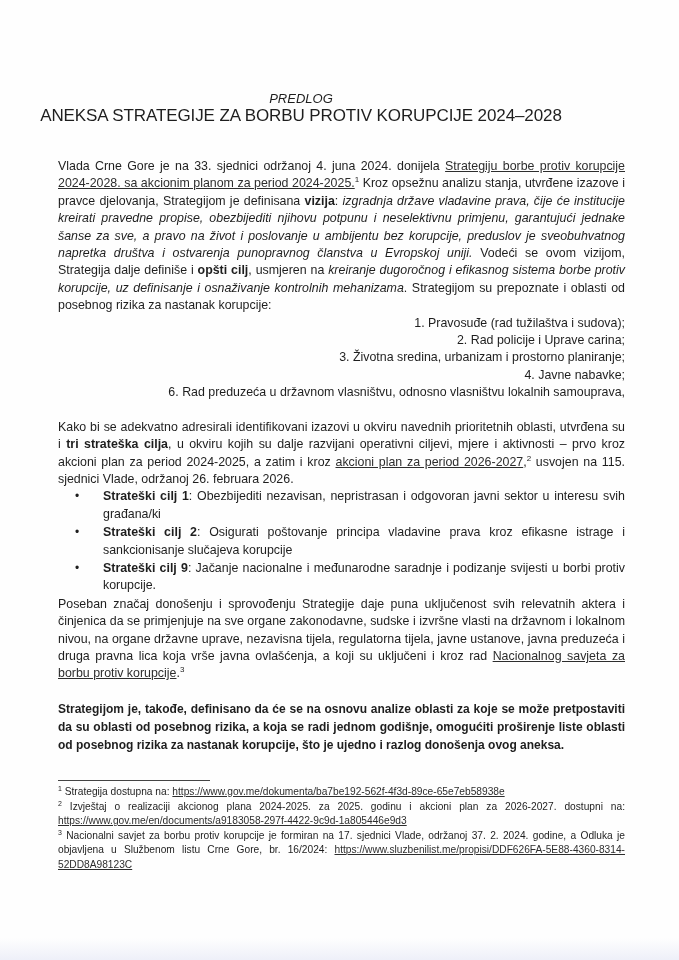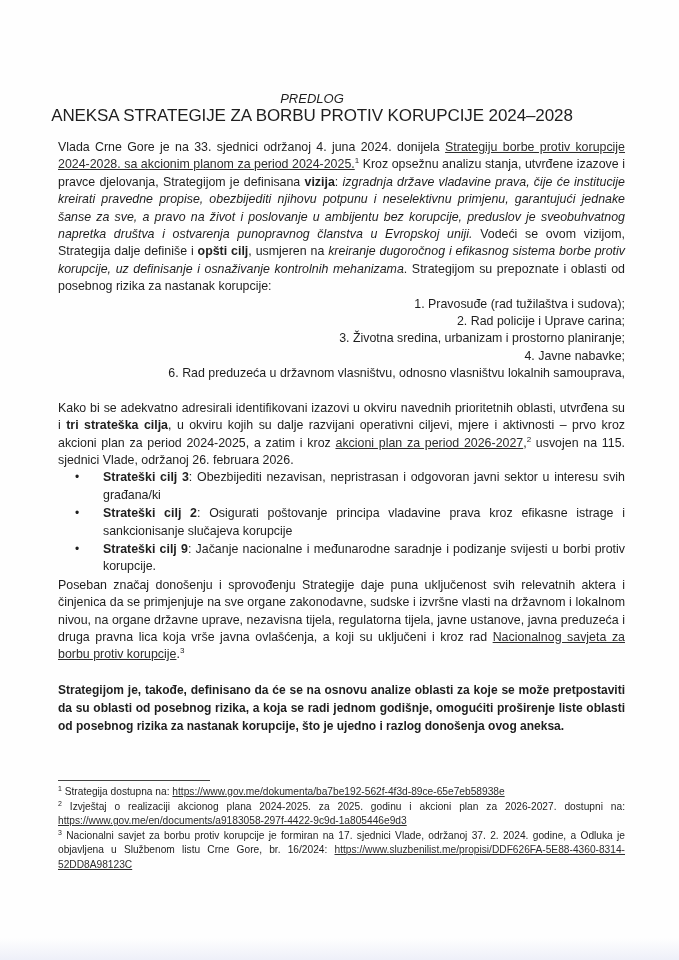--- a/index.html
+++ b/index.html
@@ -6,21 +6,21 @@
   body {
     width: 679px; height: 960px; background: #ffffff; overflow: hidden;
     font-family: "Liberation Sans", "DejaVu Sans", sans-serif;
     color: #1e1e1e;
   }
   .page { position: relative; width: 679px; height: 960px; background: #fefefe; }
   .page::after {
     content: ""; position: absolute; left: 0; right: 0; bottom: 0; height: 22px;
     background: linear-gradient(to bottom, rgba(240,242,250,0), rgba(236,238,248,0.9));
   }
-  .title-block { position: absolute; top: 90px; left: 11px; width: 582px; text-align: center; }
+  .title-block { position: absolute; top: 90px; left: 0; width: 582px; text-align: center; }
   .title-pre { font-style: italic; font-size: 13px; line-height: 17px; margin-left: 20px; }
   .title-main { font-size: 17px; line-height: 17px; margin-left: 20px; letter-spacing: -0.1px; }
   .body { position: absolute; left: 58px; width: 567px; font-size: 12.4px; line-height: 17.4px; }
   p { margin: 0; text-align: justify; }
   .u { text-decoration: underline; color: #2d2d2d; }
   sup { font-size: 8px; line-height: 0; vertical-align: 5px; }
   b { font-weight: bold; }
   i { font-style: italic; }
   ol.areas { margin: 0; padding: 0 0 0 20px; list-style: none; text-align: right; }
   ol.areas li { line-height: 17.4px; }
@@ -37,37 +37,37 @@
 </head>
 <body>
 
 <div class="page">
 
   <div class="title-block">
     <div class="title-pre">PREDLOG</div>
     <div class="title-main">ANEKSA STRATEGIJE ZA BORBU PROTIV KORUPCIJE 2024–2028</div>
   </div>
 
-  <div class="body" style="top:139px;">
+  <div class="body" style="top:158px;">
     <p><span>Vlada Crne Gore je na 33. sjednici održanoj 4. juna 2024. donijela </span><span class="u">Strategiju borbe protiv korupcije 2024-2028. sa akcionim planom za period 2024-2025.</span><sup>1</sup><span> Kroz opsežnu analizu stanja, utvrđene izazove i pravce djelovanja, Strategijom je definisana </span><b>vizija</b><span>: </span><i>izgradnja države vladavine prava, čije će institucije kreirati pravedne propise, obezbijediti njihovu potpunu i neselektivnu primjenu, garantujući jednake šanse za sve, a pravo na život i poslovanje u ambijentu bez korupcije, preduslov je sveobuhvatnog napretka društva i ostvarenja punopravnog članstva u Evropskoj uniji.</i><span> Vodeći se ovom vizijom, Strategija dalje definiše i </span><b>opšti cilj</b><span>, usmjeren na </span><i>kreiranje dugoročnog i efikasnog sistema borbe protiv korupcije, uz definisanje i osnaživanje kontrolnih mehanizama</i><span>. Strategijom su prepoznate i oblasti od posebnog rizika za nastanak korupcije:</span></p>
 
     <ol class="areas">
       <li>1. Pravosuđe (rad tužilaštva i sudova);</li>
       <li>2. Rad policije i Uprave carina;</li>
       <li>3. Životna sredina, urbanizam i prostorno planiranje;</li>
       <li>4. Javne nabavke;</li>
       <li>6. Rad preduzeća u državnom vlasništvu, odnosno vlasništvu lokalnih samouprava,</li>
     </ol>
 
     <div class="gap"></div>
 
     <p><span>Kako bi se adekvatno adresirali identifikovani izazovi u okviru navednih prioritetnih oblasti, utvrđena su i </span><b>tri strateška cilja</b><span>, u okviru kojih su dalje razvijani operativni ciljevi, mjere i aktivnosti – prvo kroz akcioni plan za period 2024-2025, a zatim i kroz </span><span class="u">akcioni plan za period 2026-2027</span><span>,</span><sup>2</sup><span> usvojen na 115. sjednici Vlade, održanoj 26. februara 2026.</span></p>
 
     <ul class="goals">
-      <li><span class="bullet">•</span><b>Strateški cilj 3</b><span>: Obezbijediti nezavisan, nepristrasan i odgovoran javni sektor u interesu svih građana/ki</span></li>
+      <li><span class="bullet">•</span><b>Strateški cilj 1</b><span>: Obezbijediti nezavisan, nepristrasan i odgovoran javni sektor u interesu svih građana/ki</span></li>
       <li><span class="bullet">•</span><b>Strateški cilj 2</b><span>: Osigurati poštovanje principa vladavine prava kroz efikasne istrage i sankcionisanje slučajeva korupcije</span></li>
       <li><span class="bullet">•</span><b>Strateški cilj 9</b><span>: Jačanje nacionalne i međunarodne saradnje i podizanje svijesti u borbi protiv korupcije.</span></li>
     </ul>
 
     <p><span>Poseban značaj donošenju i sprovođenju Strategije daje puna uključenost svih relevatnih aktera i činjenica da se primjenjuje na sve organe zakonodavne, sudske i izvršne vlasti na državnom i lokalnom nivou, na organe državne uprave, nezavisna tijela, regulatorna tijela, javne ustanove, javna preduzeća i druga pravna lica koja vrše javna ovlašćenja, a koji su uključeni i kroz rad </span><span class="u">Nacionalnog savjeta za borbu protiv korupcije</span><span>.</span><sup>3</sup></p>
 
     <div class="gap"></div>
 
     <p class="closing">Strategijom je, takođe, definisano da će se na osnovu analize oblasti za koje se može pretpostaviti da su oblasti od posebnog rizika, a koja se radi jednom godišnje, omogućiti proširenje liste oblasti od posebnog rizika za nastanak korupcije, što je ujedno i razlog donošenja ovog aneksa.</p>
   </div>

